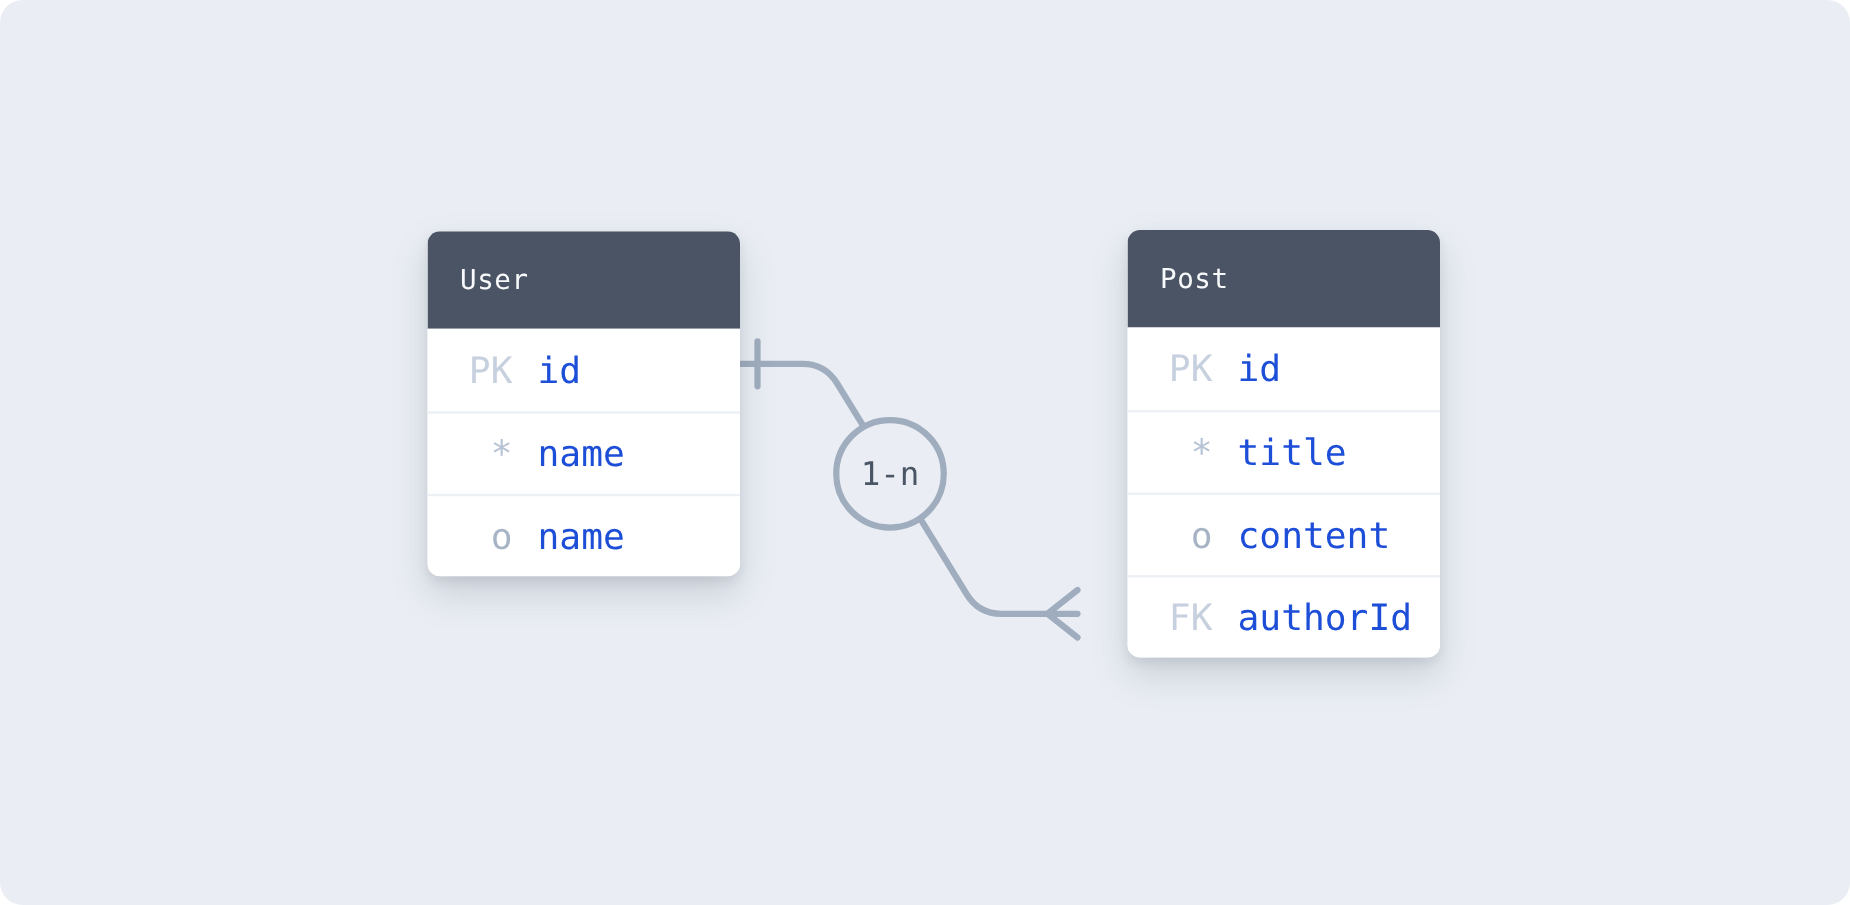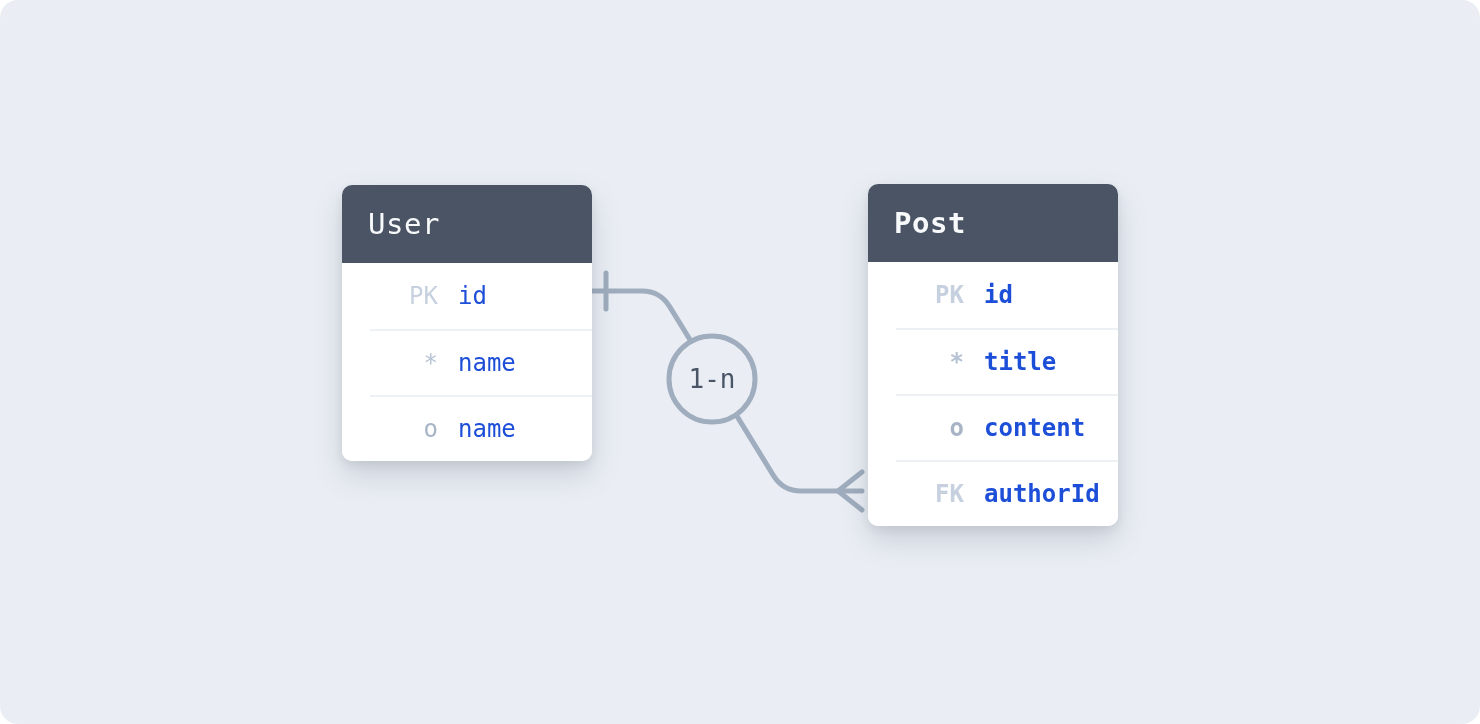--- a/index.html
+++ b/index.html
@@ -23,39 +23,38 @@
   }
   .table-card {
     position: absolute;
     width: 250px;
     background: #ffffff;
     border-radius: 10px;
     box-shadow: 0 4px 8px rgba(74, 84, 102, 0.10), 0 14px 30px rgba(74, 84, 102, 0.20);
     overflow: hidden;
   }
   .table-card.user { left: 342px; top: 185px; }
-  .table-card.post { left: 868px; top: 184px; font-weight: bold; }
+  .table-card.post { left: 902px; top: 184px; }
   .table-header {
     height: 78px;
     background: #4a5464;
     color: #f7f9fb;
     display: flex;
     align-items: center;
     padding: 0 26px;
-    font-size: 29px;
+    font-size: 22px;
     letter-spacing: 0.5px;
   }
   .table-rows { background: #ffffff; }
   .field-row {
     height: 66px;
     display: flex;
     align-items: center;
     padding: 0 22px 0 24px;
-    font-size: 24px;
-    margin-left: 28px;
+    font-size: 29px;
   }
   .field-row + .field-row { border-top: 2px solid #edf1f6; }
   .field-key {
     width: 44px;
     text-align: right;
     margin-right: 20px;
     flex: 0 0 auto;
   }
   .key-pk, .key-fk { color: #c6d0de; }
   .key-star { color: #b6c3d4; }

